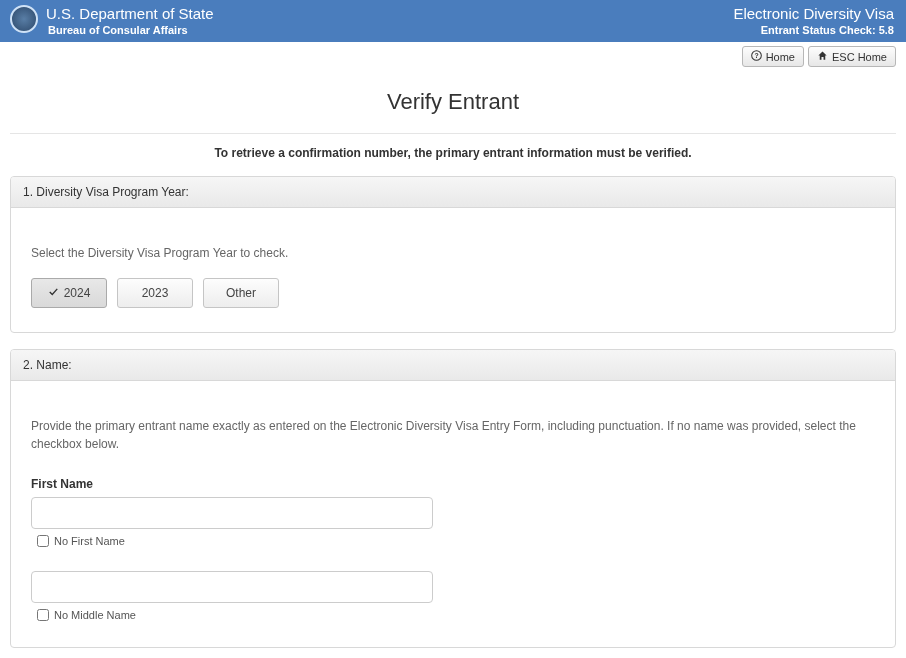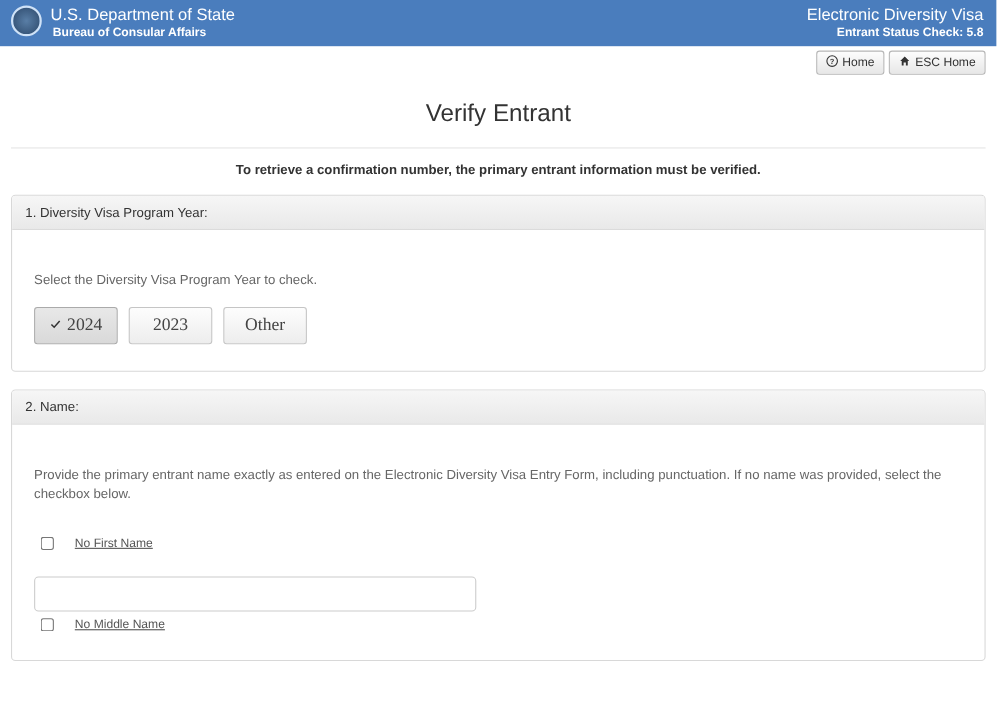--- a/index.html
+++ b/index.html
@@ -118,28 +118,27 @@
     .panel-body .note { margin-bottom: 16px; line-height: 1.5;}
 
     .year-row { display: flex; gap: 10px; margin-top: 14px; }
     .year-btn {
       width: 76px;
       padding: 7px 0;
       text-align: center;
       background: linear-gradient(#fdfdfd, #ededed);
       border: 1px solid #c5c5c5;
       border-radius: 3px;
-      font-size: 16px;
+      font-size: 12px;
       color: #444;
       cursor: pointer;
       display: inline-flex;
       align-items: center;
       justify-content: center;
       gap: 5px;
-      font-family: Liberation Serif, serif;
     }
     .year-btn.active {
       background: linear-gradient(#e8e8e8, #d9d9d9);
       border-color: #aaa;
     }
     .year-btn svg { width: 11px; height: 10px; }
 
     .field { margin-bottom: 6px; }
     .field-label {
       font-weight: bold;
@@ -153,25 +152,24 @@
       height: 32px;
       border: 1px solid #ccc;
       border-radius: 4px;
       padding: 4px 8px;
       font-size: 13px;
       display: block;
     }
     .check-row {
       display: flex;
       align-items: flex-end;
-      gap: 19px;
+      gap: 5px;
       margin: 6px 0 16px 6px;
       font-size: 11px;
       color: #555;
-      text-decoration: underline;
     }
     .check-row input[type=checkbox]{
       width: 12px; height: 12px;
     }
     .spacer-mid { height: 8px; }
   </style>
 </head>
 <body>
 
 <div class="header">
@@ -237,20 +235,24 @@
   </div>
 </div>
 
 <div class="panel">
   <div class="panel-head">2. Name:</div>
   <div class="panel-body">
     <div class="note">Provide the primary entrant name exactly as entered on the Electronic Diversity Visa Entry Form, including punctuation. If no name was provided, select the checkbox below.</div>
 
     <div class="spacer-mid"></div>
 
+    <div class="field">
+      <label class="field-label">First Name</label>
+      <input class="text-input" type="text" style="">
+    </div>
     <div class="check-row">
       <input type="checkbox" style="">
       <span>No First Name</span>
     </div>
     <div class="spacer-mid"></div>
 
     <div class="field">
       <input class="text-input" type="text" style="">
     </div>
     <div class="check-row" style="margin-bottom:2px;">

